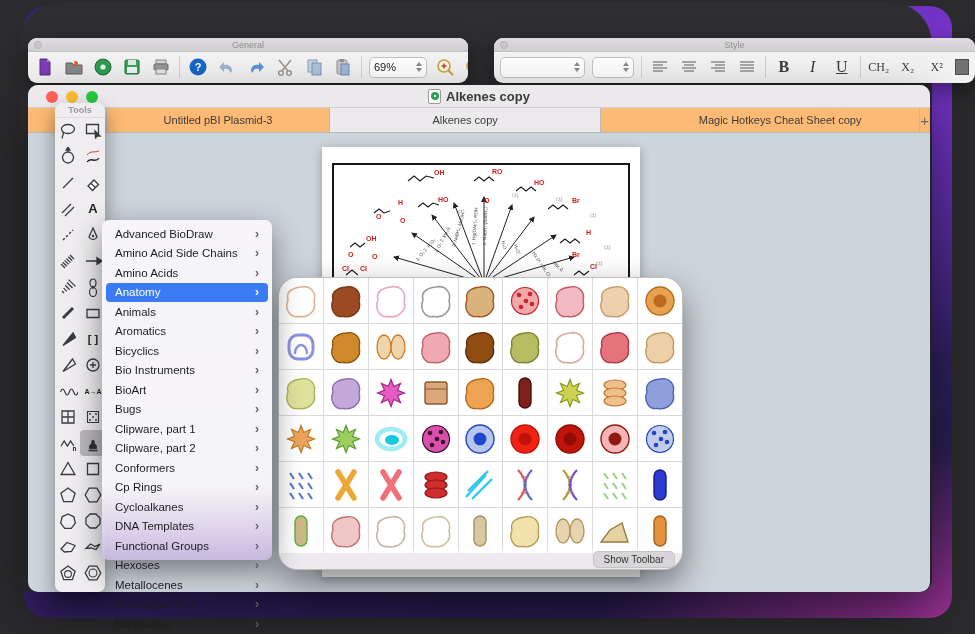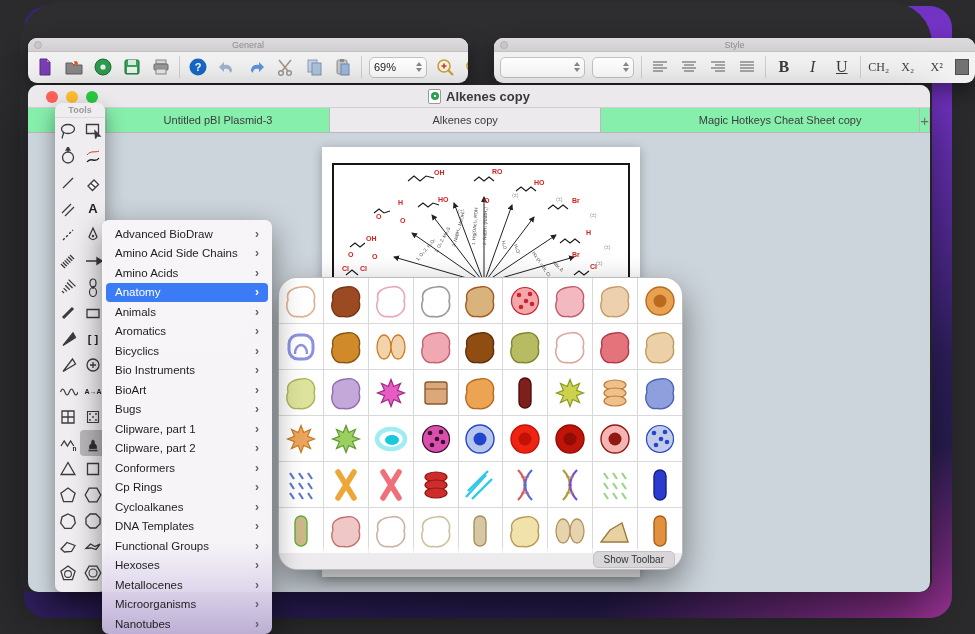--- a/index.html
+++ b/index.html
@@ -55,21 +55,21 @@
     background:#ebe9eb; border-bottom:1px solid #d0ced0; display:flex; align-items:center;
     justify-content:center; position:relative; }
   .lights { position:absolute; left:18px; top:5.5px; display:flex; gap:8px; }
   .light { width:12px; height:12px; border-radius:50%; }
   #win-title { display:flex; align-items:center; gap:5px; font-size:13px; font-weight:bold;
     color:#3a3a3a; }
   .doc-ico { width:13px; height:15px; background:#fff; border:1px solid #9a9a9a;
     border-radius:2px; position:relative; }
   .doc-ico::after { content:""; position:absolute; left:2px; top:2px; width:8px; height:8px;
     border-radius:50%; background:radial-gradient(circle at 50% 50%, #fff 0 18%, #2e9e4f 22% 100%); }
-  #tabbar { height:25px; background:#86efac; border-bottom:1px solid #b9b7b9; display:flex; }
+  #tabbar { height:25px; background:#fdba74; border-bottom:1px solid #b9b7b9; display:flex; }
   .tab { height:100%; display:flex; align-items:center; justify-content:center;
     font-size:11px; color:#3c3c3c; border-right:1px solid #b9b7b9; }
   .tab-spacer { width:82px; border-right:1px solid #b9b7b9; }
   #tab-0 { width:233px; }
   #tab-1 { width:282px; background:#eceaec; }
   #tab-2 { width:291px;margin-left:40px; }
   #tab-add { flex:1; font-size:15px; color:#6a6a6a; }
 
   
   #page { left:322px; top:147px; width:318px; height:430px; background:#fff;
@@ -81,21 +81,21 @@
   
   #tools { left:55px; top:103px; width:50px; height:489px; background:#efedef;
     border-radius:7px; box-shadow:0 8px 20px rgba(0,0,0,.4); z-index:12; overflow:hidden; }
   #tools-title { height:15px; display:flex; align-items:center; justify-content:center;
     font-size:9px; font-weight:bold; color:#9a989a; border-bottom:1px solid #dddbdd; }
   #tools-grid { display:grid; grid-template-columns:25px 25px; }
   .tool-cell { width:25px; height:26px; display:flex; align-items:center; justify-content:center; }
   .tool-cell.sel { background:#b9b7ba; border-radius:4px; }
 
   
-  #menu { left:102px; top:220px; width:170px; height:414px; z-index:30;
+  #menu { left:102px; top:220px; width:170px; height:340px; z-index:30;
     border-radius:7px; box-shadow:0 10px 30px rgba(0,0,0,.45); padding:4px 0;
     background:linear-gradient(180deg, rgba(247,245,248,.99) 0%, rgba(247,245,248,.97) 78%,
       rgba(219,208,234,.96) 92%, rgba(198,184,223,.94) 100%); }
   .mi { height:19.5px; display:flex; align-items:center; margin:0 4px; padding:0 9px;
     border-radius:4px; font-size:11.5px; color:#1d1d1f; }
   .mi .lbl { flex:1; white-space:nowrap; overflow:hidden; }
   .mi .chev { font-size:12px; font-weight:bold; color:#5f5f63; }
   .mi.sel { background:#3b7cf6; color:#fff; }
   .mi.sel .chev { color:#fff; }
 

